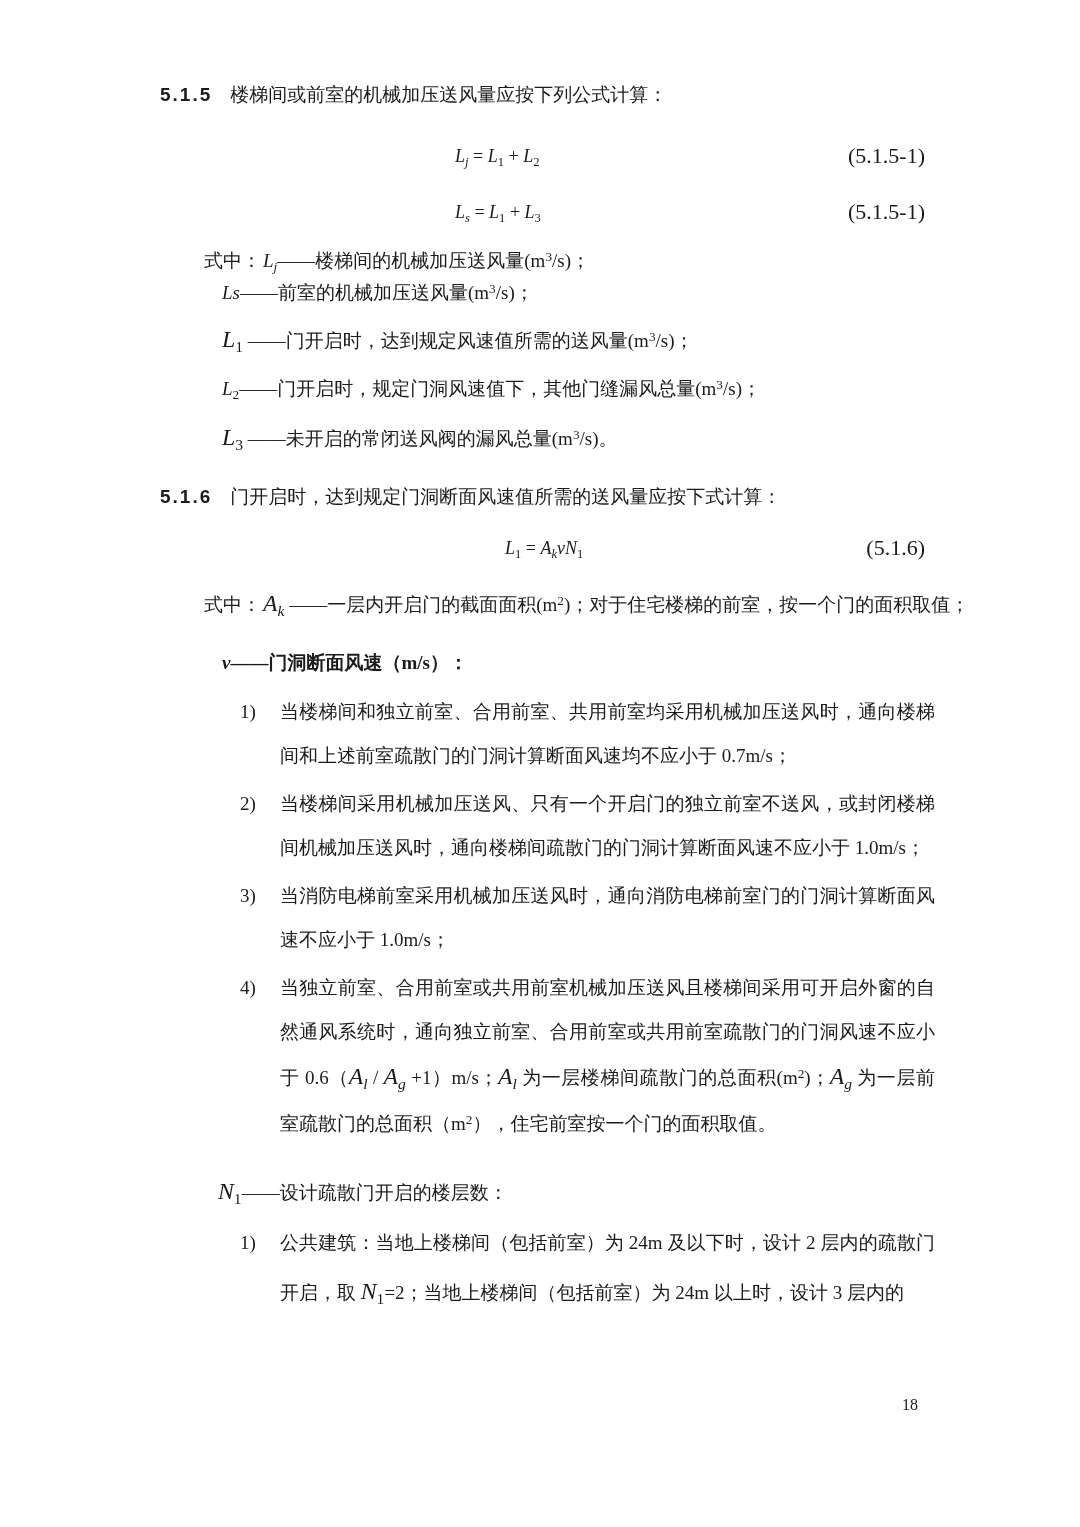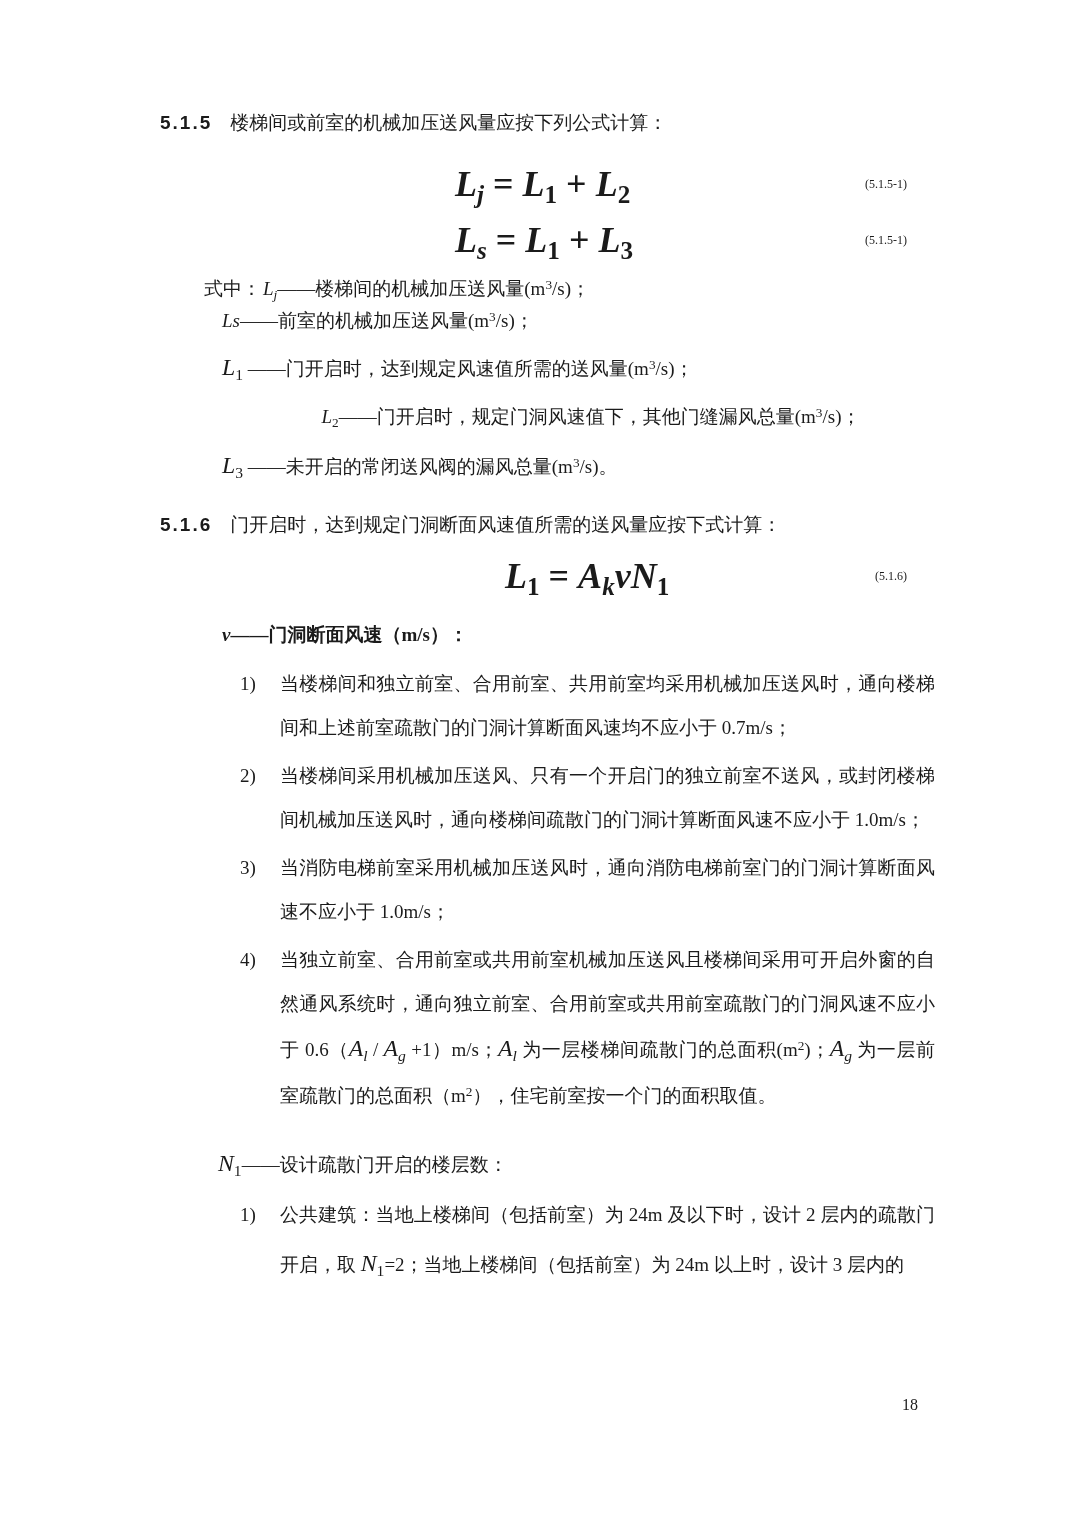--- a/index.html
+++ b/index.html
@@ -11,61 +11,60 @@
     color: #1b1b1b;
     font-family: "Liberation Serif", "DejaVu Serif", serif;
     font-size: 19px;
     overflow: hidden;
   }
   .content {
     position: absolute;
     left: 160px;
     top: 0;
     width: 800px;
-    padding-top: 108px;
+    padding-top: 80px;
   }
   
   .heading { line-height: 30px; }
   .heading .hnum {
     font-family: "Liberation Sans", "DejaVu Sans", sans-serif;
     font-weight: bold;
     letter-spacing: 2px;
     margin-right: 18px;
   }
   .h516 { margin-top: 24px; }
   
   .eq-row { position: relative; height: 40px; }
   .eq1 { margin-top: 26px; }
   .eq2 { margin-top: 16px; }
   .eq3 { margin-top: 16px; }
   .eq-formula {
     position: absolute;
     left: 295px;
     top: 0;
-    font-size: 36px;
+    font-size: 18px;
     line-height: 40px;
     white-space: nowrap;
-    font-weight: bold;
   }
   .eq-formula.f516 { left: 345px; }
   .eq-number {
     position: absolute;
-    right: 53px;
+    right: 35px;
     top: 0;
-    font-size: 12px;
+    font-size: 22px;
     line-height: 40px;
   }
   
   .def-line { line-height: 30px; margin-left: 62px; white-space: nowrap; }
   .def-line.no-indent { margin-left: 0; }
   .def-line.big { line-height: 34px; }
   .d1 { margin-top: 14px; }
   .d2 { margin-top: 0; }
   .d3 { margin-top: 12px; }
-  .d4 { margin-top: 14px; text-align: center; }
+  .d4 { margin-top: 14px; }
   .d5 { margin-top: 14px; }
   .dA { margin-top: 18px; }
   .dV { margin-top: 24px; font-weight: bold; }
   .where { margin-right: 2px; margin-left: 44px; }
   
   .item {
     position: relative;
     padding-left: 120px;
     padding-right: 25px;
     line-height: 44px;
@@ -130,20 +129,23 @@
 
     <div class="heading h516">
       <span class="hnum">5.1.6</span><span class="htext">门开启时，达到规定门洞断面风速值所需的送风量应按下式计算：</span>
     </div>
 
     <div class="eq-row eq3">
       <span class="eq-formula f516"><span class="seg-i">L</span><span class="seg-sub">1</span><span class="seg-t"> = </span><span class="seg-i">A</span><span class="seg-subi">k</span><span class="seg-i">vN</span><span class="seg-sub">1</span></span>
       <span class="eq-number">(5.1.6)</span>
     </div>
 
+    <div class="def-line no-indent big dA">
+      <span class="where">式中：</span><span><span class="seg-ib">A</span><span class="seg-subib">k</span><span class="seg-t"> ——一层内开启门的截面面积(m</span><span class="seg-sup">2</span><span class="seg-t">)；对于住宅楼梯的前室，按一个门的面积取值；</span></span>
+    </div>
     <div class="def-line dV">
       <span><span class="seg-i">v</span><span class="seg-t">——门洞断面风速（m/s）：</span></span>
     </div>
 
     <div class="item first">
       <span class="item-num">1)</span>
       <span class="item-text"><span class="seg-t">当楼梯间和独立前室、合用前室、共用前室均采用机械加压送风时，通向楼梯间和上述前室疏散门的门洞计算断面风速均不应小于 0.7m/s；</span></span>
     </div>
     <div class="item">
       <span class="item-num">2)</span>

